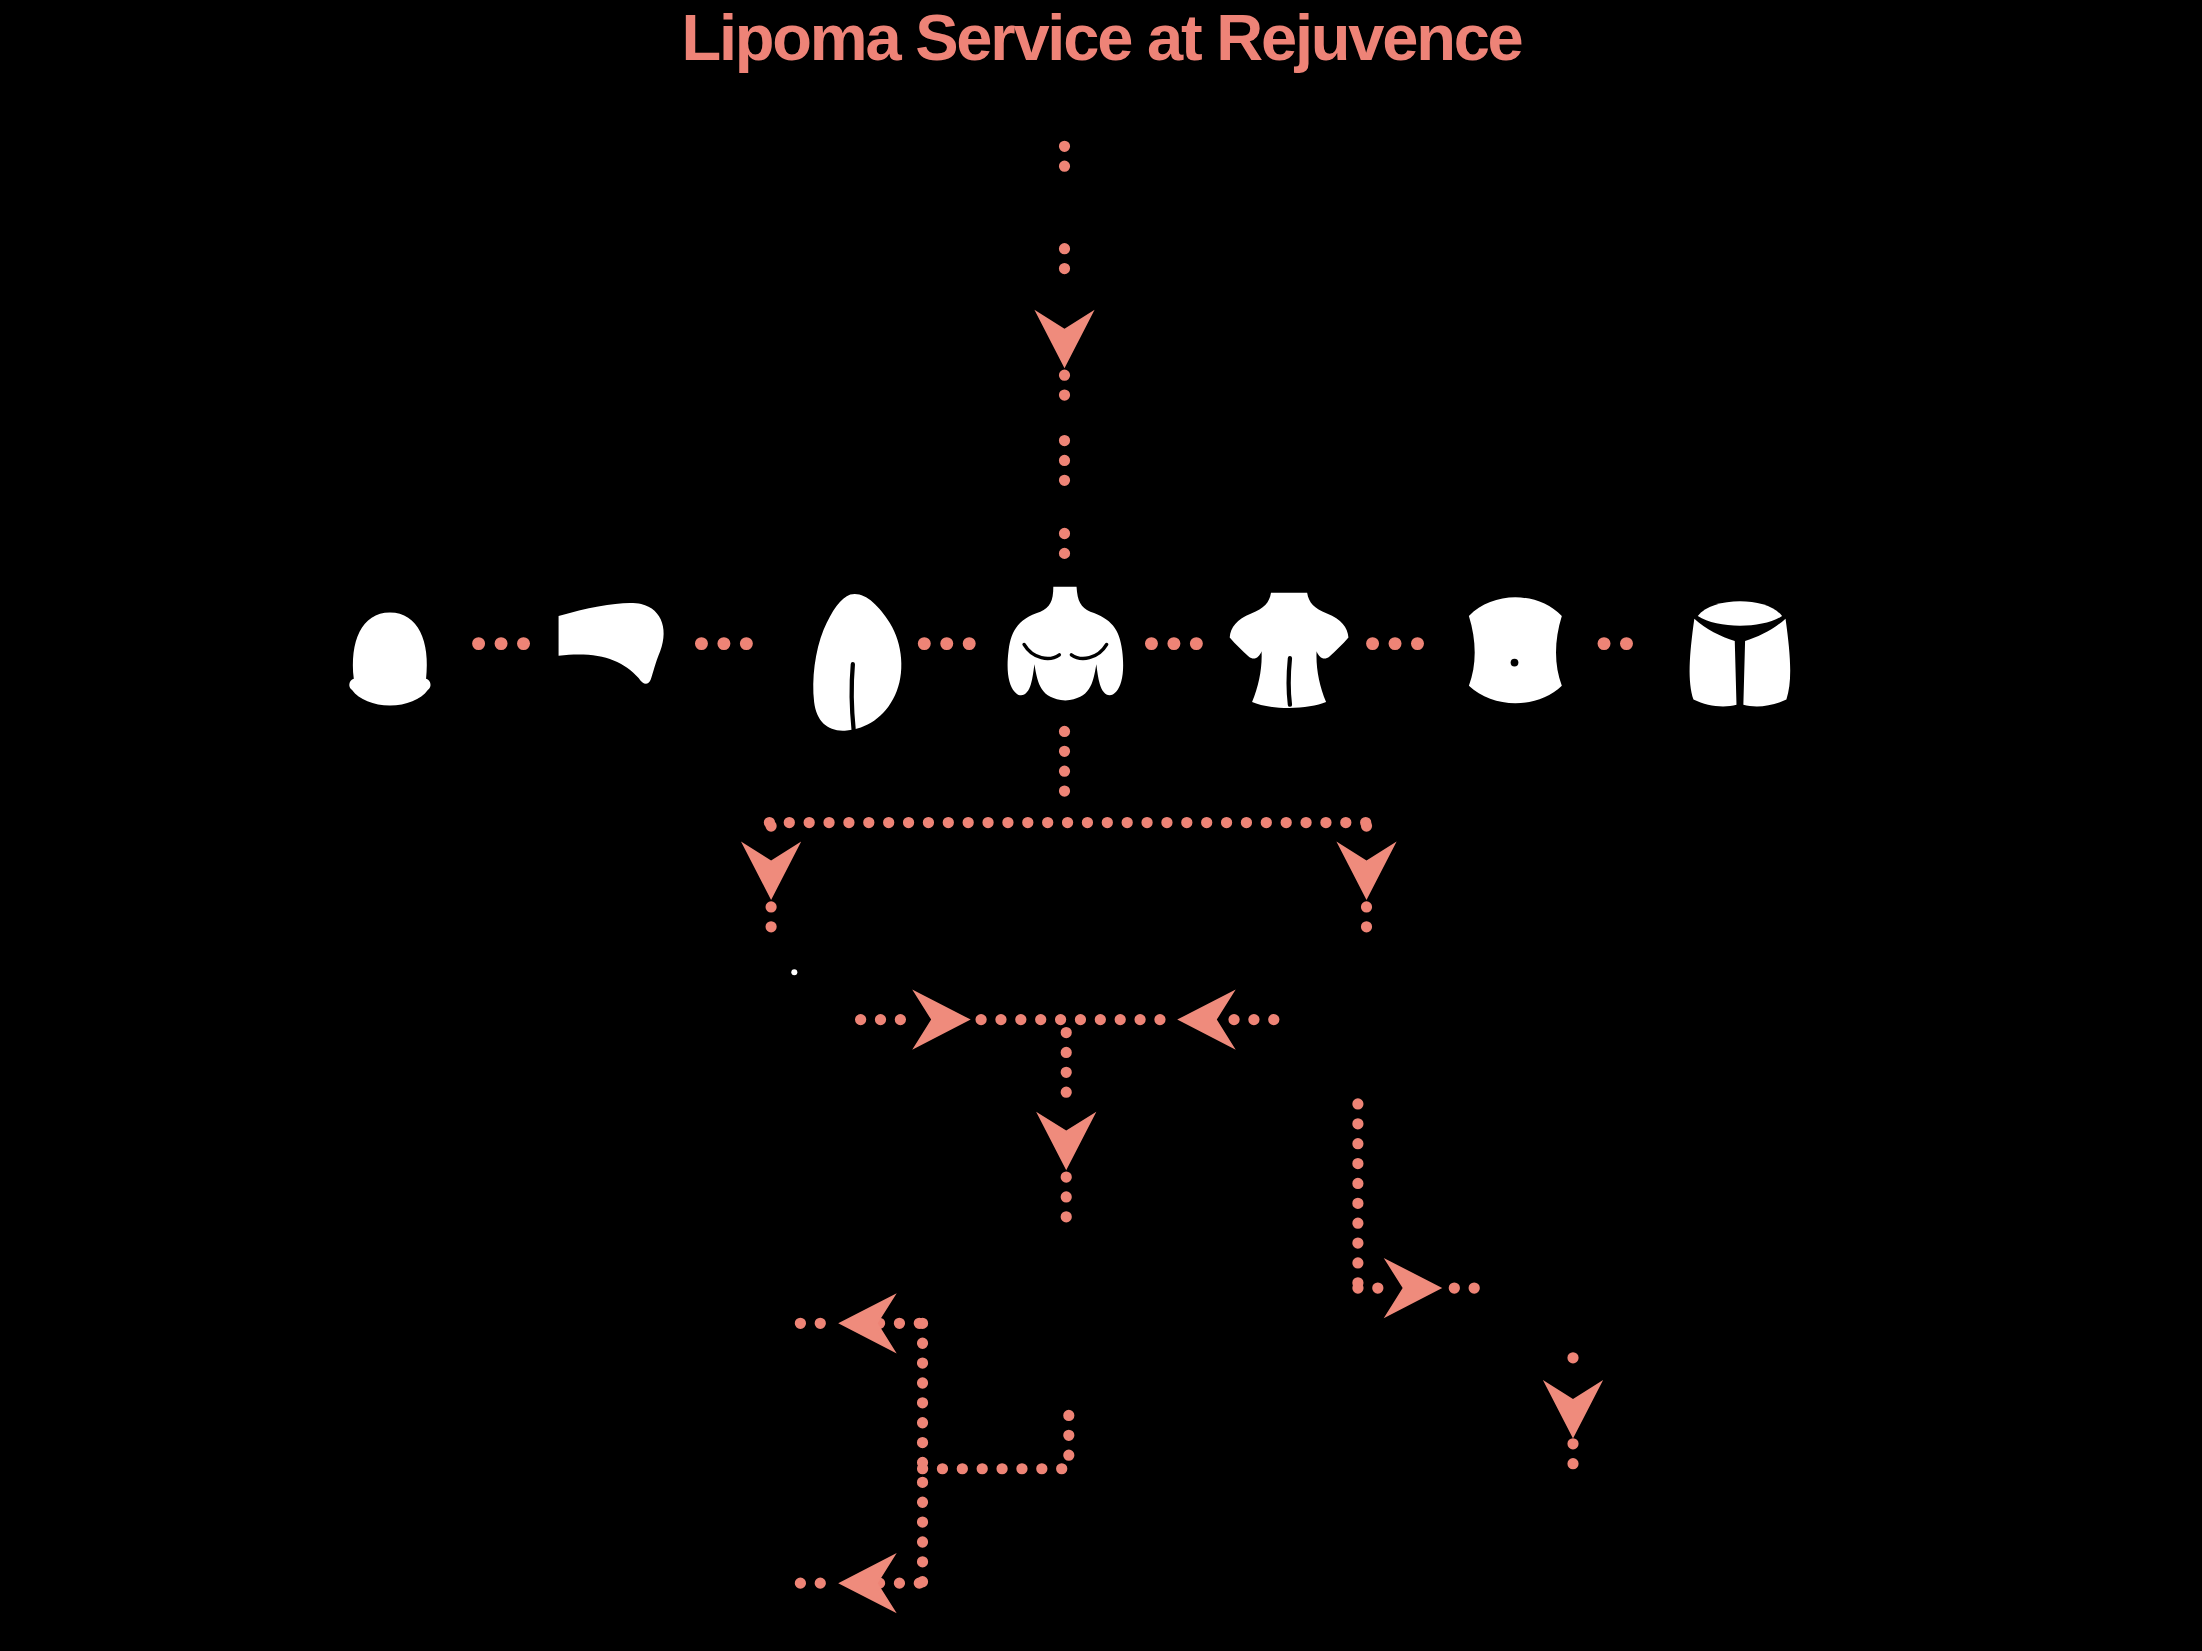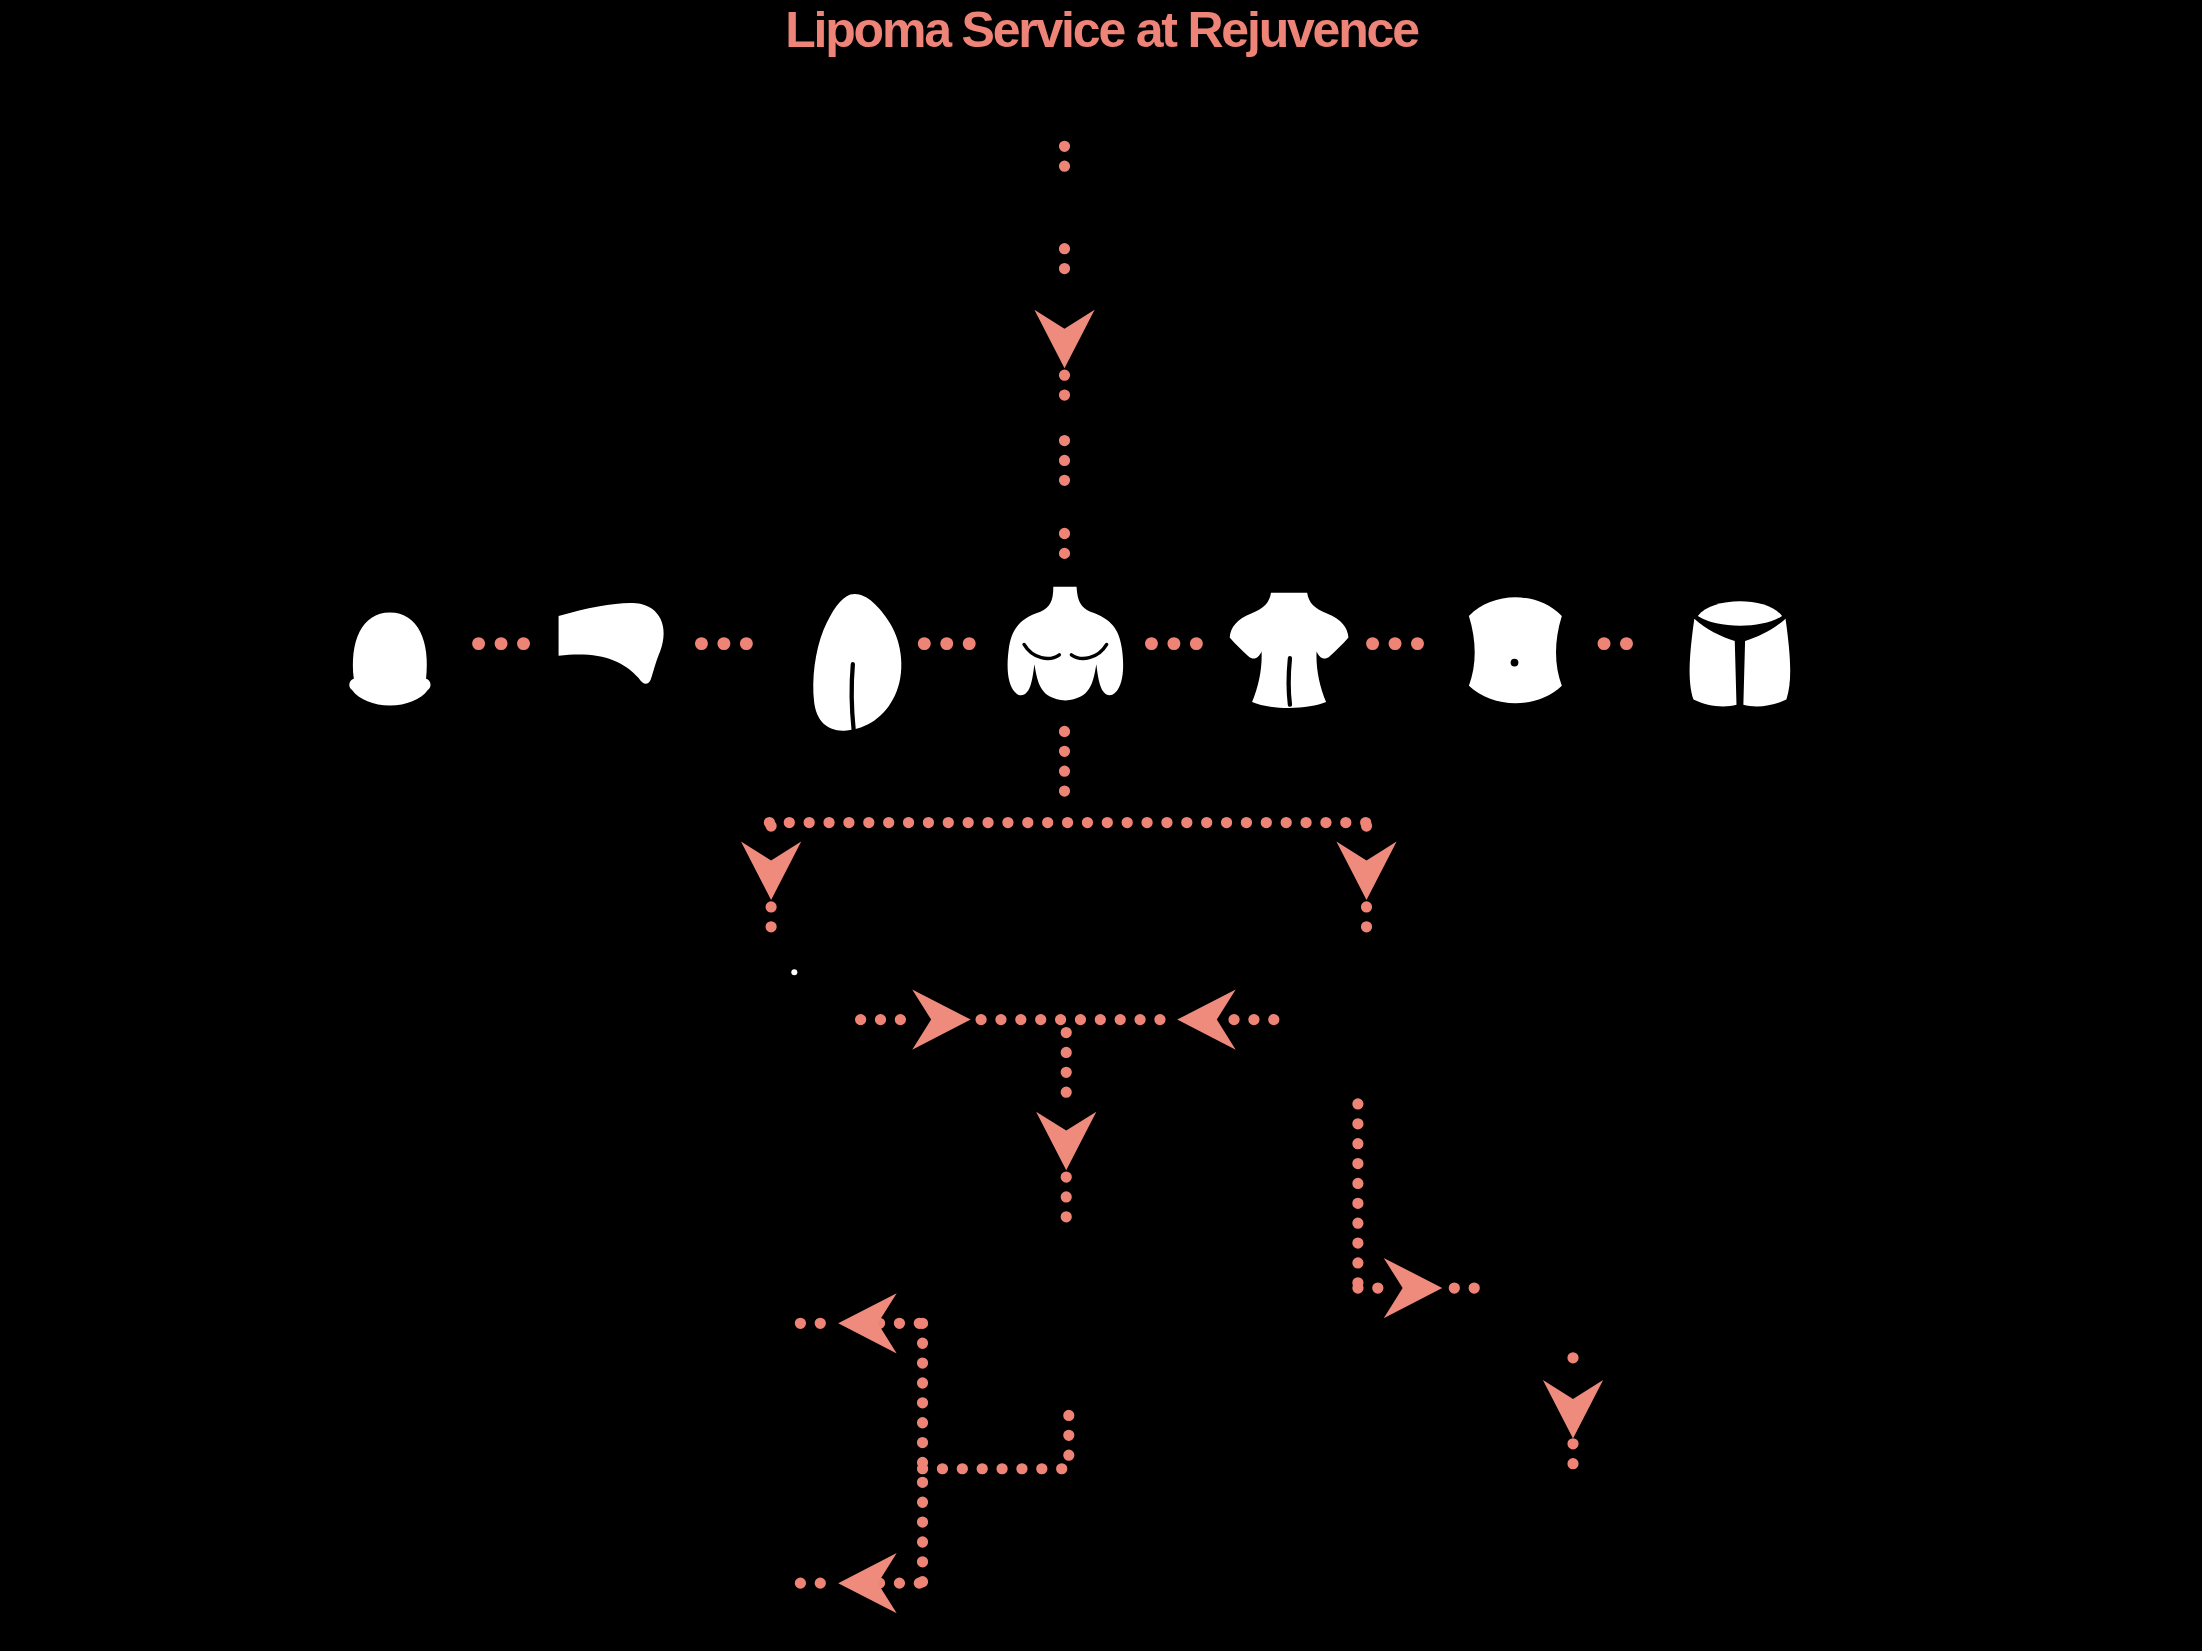--- a/index.html
+++ b/index.html
@@ -7,21 +7,21 @@
     width: 2203px; height: 1652px;
     background: #000000;
     font-family: "Liberation Sans", sans-serif;
     overflow: hidden;
   }
   .stage { position: relative; width: 2203px; height: 1652px; background: #000000; }
   .title {
     position: absolute;
     top: 5.2px; left: 50%;
     transform: translateX(-50%);
-    font-size: 50px;
+    font-size: 65px;
     font-weight: 700;
     letter-spacing: -2.2px;
     color: #ee8377;
     white-space: nowrap;
     line-height: 1.0;
   }
   svg.diagram { position: absolute; left: 0; top: 0; width: 2203px; height: 1652px; display: block; }
   .dots {
     stroke: #ee8476; stroke-width: 13; fill: none;
     stroke-linecap: round; stroke-dasharray: 0.1 23;

